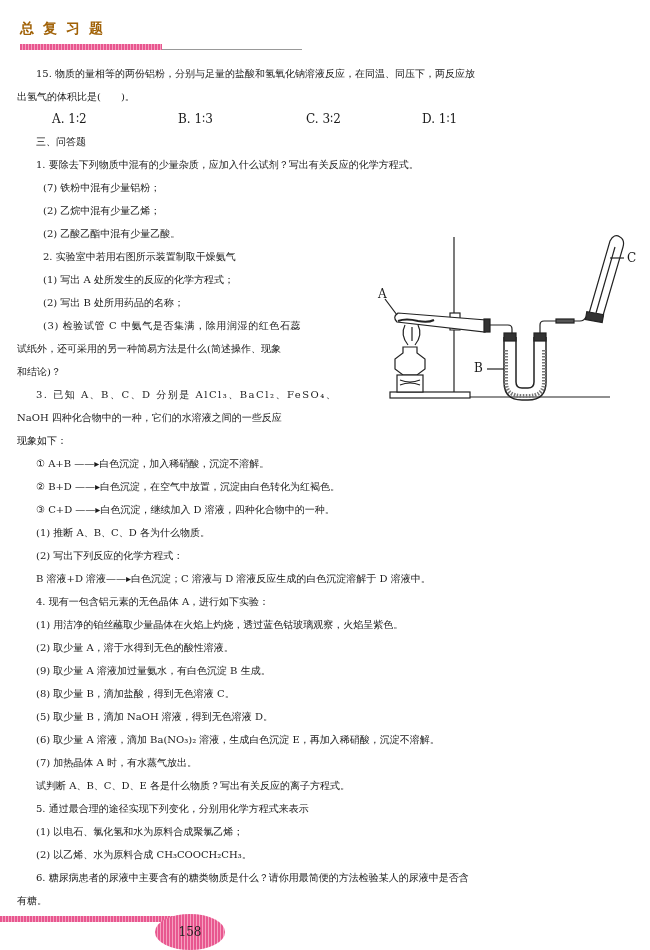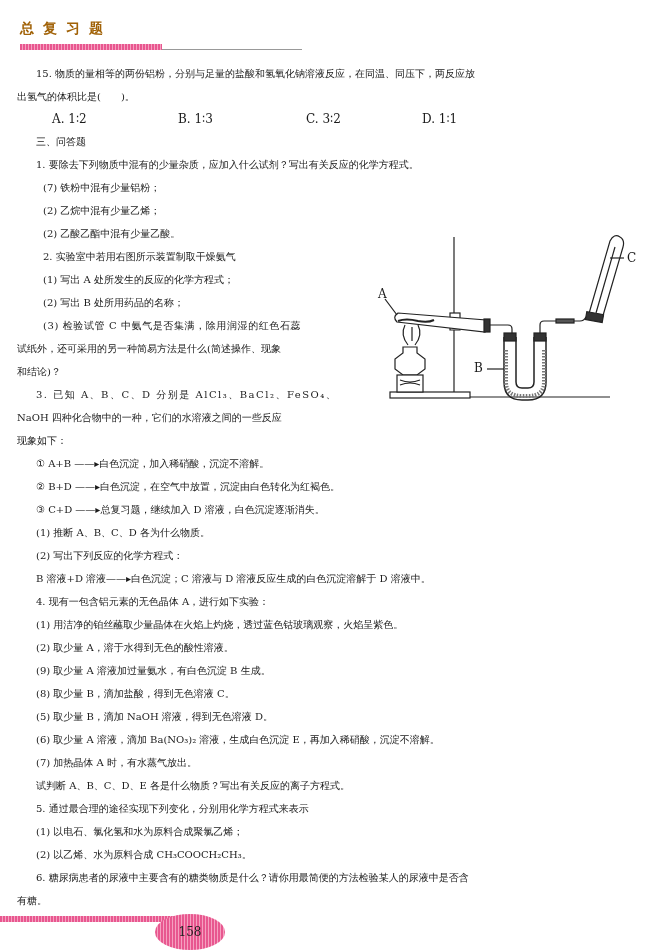--- a/index.html
+++ b/index.html
@@ -48,21 +48,21 @@
 <div class="line" style="left:43px;top:295px;">(2) 写出 B 处所用药品的名称；</div>
 <div class="line" style="left:43px;top:318px;letter-spacing:0.6px;">(3) 检验试管 C 中氨气是否集满，除用润湿的红色石蕊</div>
 <div class="line" style="left:17px;top:341px;">试纸外，还可采用的另一种简易方法是什么(简述操作、现象</div>
 <div class="line" style="left:17px;top:364px;">和结论)？</div>
 
 <div class="line" style="left:36px;top:387px;letter-spacing:1.5px;">3. 已知 A、B、C、D 分别是 AlCl₃、BaCl₂、FeSO₄、</div>
 <div class="line" style="left:17px;top:410px;">NaOH 四种化合物中的一种，它们的水溶液之间的一些反应</div>
 <div class="line" style="left:17px;top:433px;">现象如下：</div>
 <div class="line" style="left:36px;top:456px;text-align:center;">① A+B ——▸白色沉淀，加入稀硝酸，沉淀不溶解。</div>
 <div class="line" style="left:36px;top:479px;">② B+D ——▸白色沉淀，在空气中放置，沉淀由白色转化为红褐色。</div>
-<div class="line" style="left:36px;top:502px;">③ C+D ——▸总复习题，继续加入 D 溶液，白色沉淀逐渐消失。</div>
+<div class="line" style="left:36px;top:502px;">③ C+D ——▸白色沉淀，继续加入 D 溶液，四种化合物中的一种。</div>
 <div class="line" style="left:36px;top:525px;">(1) 推断 A、B、C、D 各为什么物质。</div>
 <div class="line" style="left:36px;top:548px;">(2) 写出下列反应的化学方程式：</div>
 <div class="line" style="left:36px;top:571px;">B 溶液+D 溶液——▸白色沉淀；C 溶液与 D 溶液反应生成的白色沉淀溶解于 D 溶液中。</div>
 
 <div class="line" style="left:36px;top:594px;">4. 现有一包含铝元素的无色晶体 A，进行如下实验：</div>
 <div class="line" style="left:36px;top:617px;">(1) 用洁净的铂丝蘸取少量晶体在火焰上灼烧，透过蓝色钴玻璃观察，火焰呈紫色。</div>
 <div class="line" style="left:36px;top:640px;">(2) 取少量 A，溶于水得到无色的酸性溶液。</div>
 <div class="line" style="left:36px;top:663px;">(9) 取少量 A 溶液加过量氨水，有白色沉淀 B 生成。</div>
 <div class="line" style="left:36px;top:686px;">(8) 取少量 B，滴加盐酸，得到无色溶液 C。</div>
 <div class="line" style="left:36px;top:709px;">(5) 取少量 B，滴加 NaOH 溶液，得到无色溶液 D。</div>

